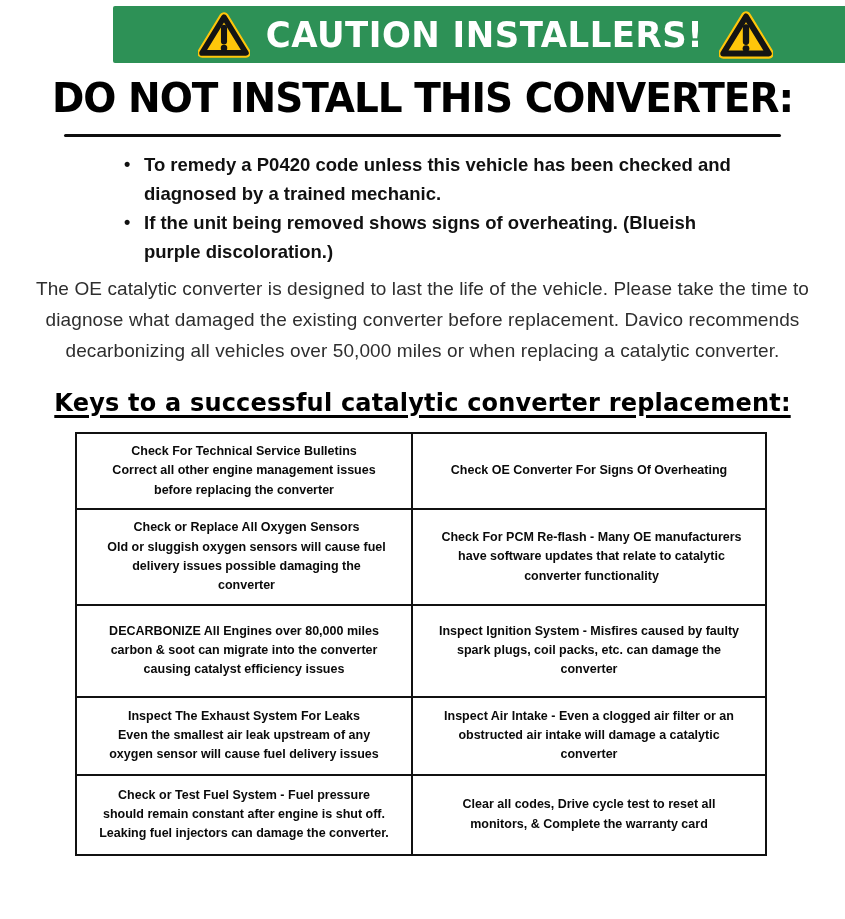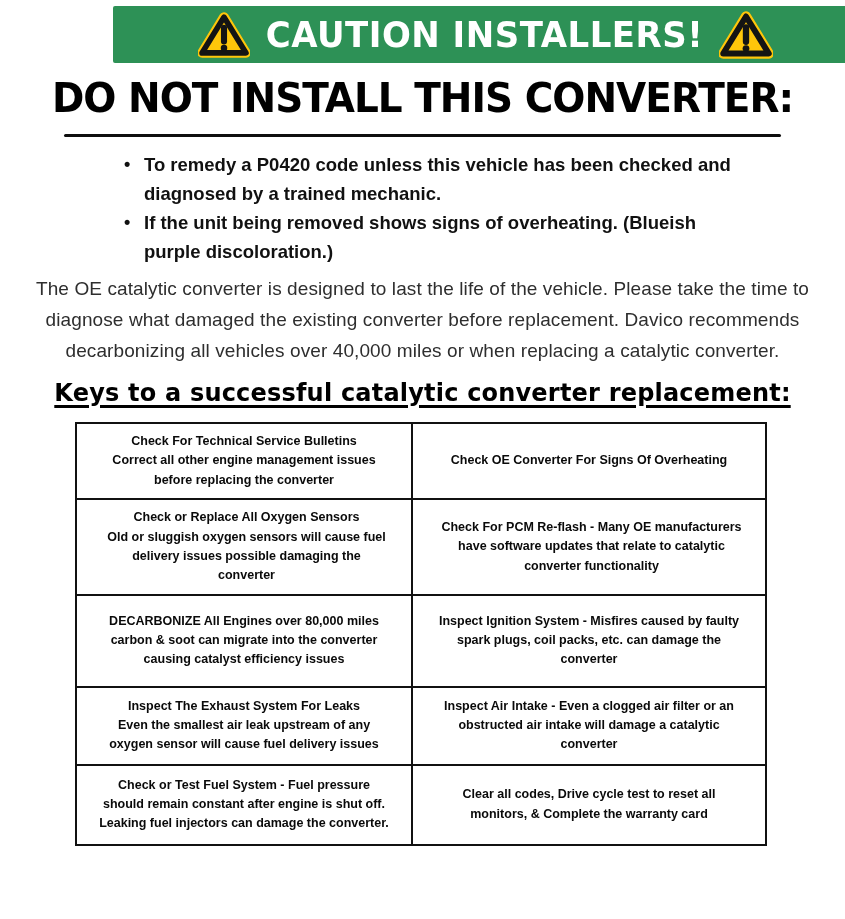--- a/index.html
+++ b/index.html
@@ -46,21 +46,21 @@
 
   
   .intro{
     margin:7px 6px 0;text-align:center;
     font-size:19px;line-height:31px;font-weight:400;color:#2e2e2e;
     letter-spacing:.1px;
   }
 
   
   .keys-heading{
-    margin:13px 0 0;text-align:center;
+    margin:23px 0 0;text-align:center;
     font-family:"DejaVu Sans","Liberation Sans",sans-serif;
     font-size:24px;font-weight:800;letter-spacing:.2px;
     text-decoration:underline;text-decoration-thickness:2.5px;text-underline-offset:4px;
   }
 
   
   table.keys{
     margin:15px 0 0 75px;width:692px;border-collapse:collapse;table-layout:fixed;
   }
   table.keys td{
@@ -99,21 +99,21 @@
 
   <h1 class="title">DO NOT INSTALL THIS CONVERTER:</h1>
 
   <div class="rule"></div>
 
   <ul class="bullets">
     <li>To remedy a P0420 code unless this vehicle has been checked and diagnosed by a trained mechanic.</li>
     <li>If the unit being removed shows signs of overheating. (Blueish purple discoloration.)</li>
   </ul>
 
-  <p class="intro">The OE catalytic converter is designed to last the life of the vehicle. Please take the time to diagnose what damaged the existing converter before replacement. Davico recommends decarbonizing all vehicles over 40,000 miles or when replacing a catalytic converter.</p>
+  <p class="intro">The OE catalytic converter is designed to last the life of the vehicle. Please take the time to diagnose what damaged the existing converter before replacement. Davico recommends decarbonizing all vehicles over 50,000 miles or when replacing a catalytic converter.</p>
 
   <h2 class="keys-heading">Keys to a successful catalytic converter replacement:</h2>
 
   <table class="keys">
     <tbody>
       <tr class="r0">
         <td class="c-left">Check For Technical Service Bulletins
 Correct all other engine management issues before replacing the converter</td>
         <td class="c-right">Check OE Converter For Signs Of Overheating</td>
       </tr>

